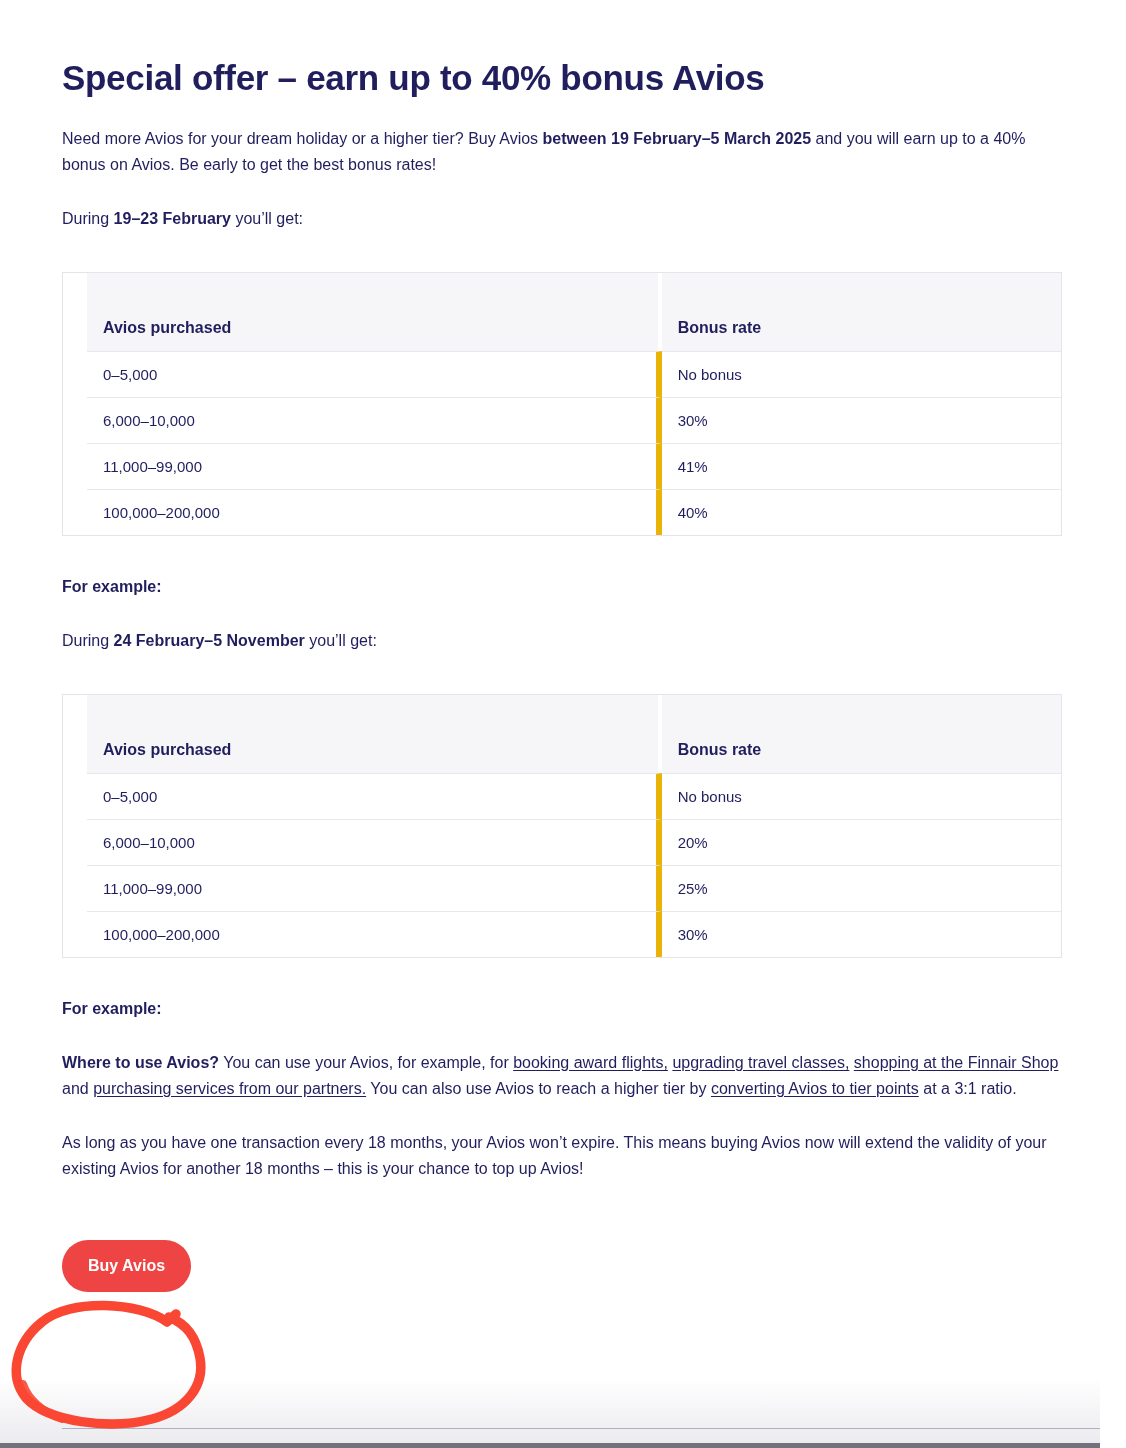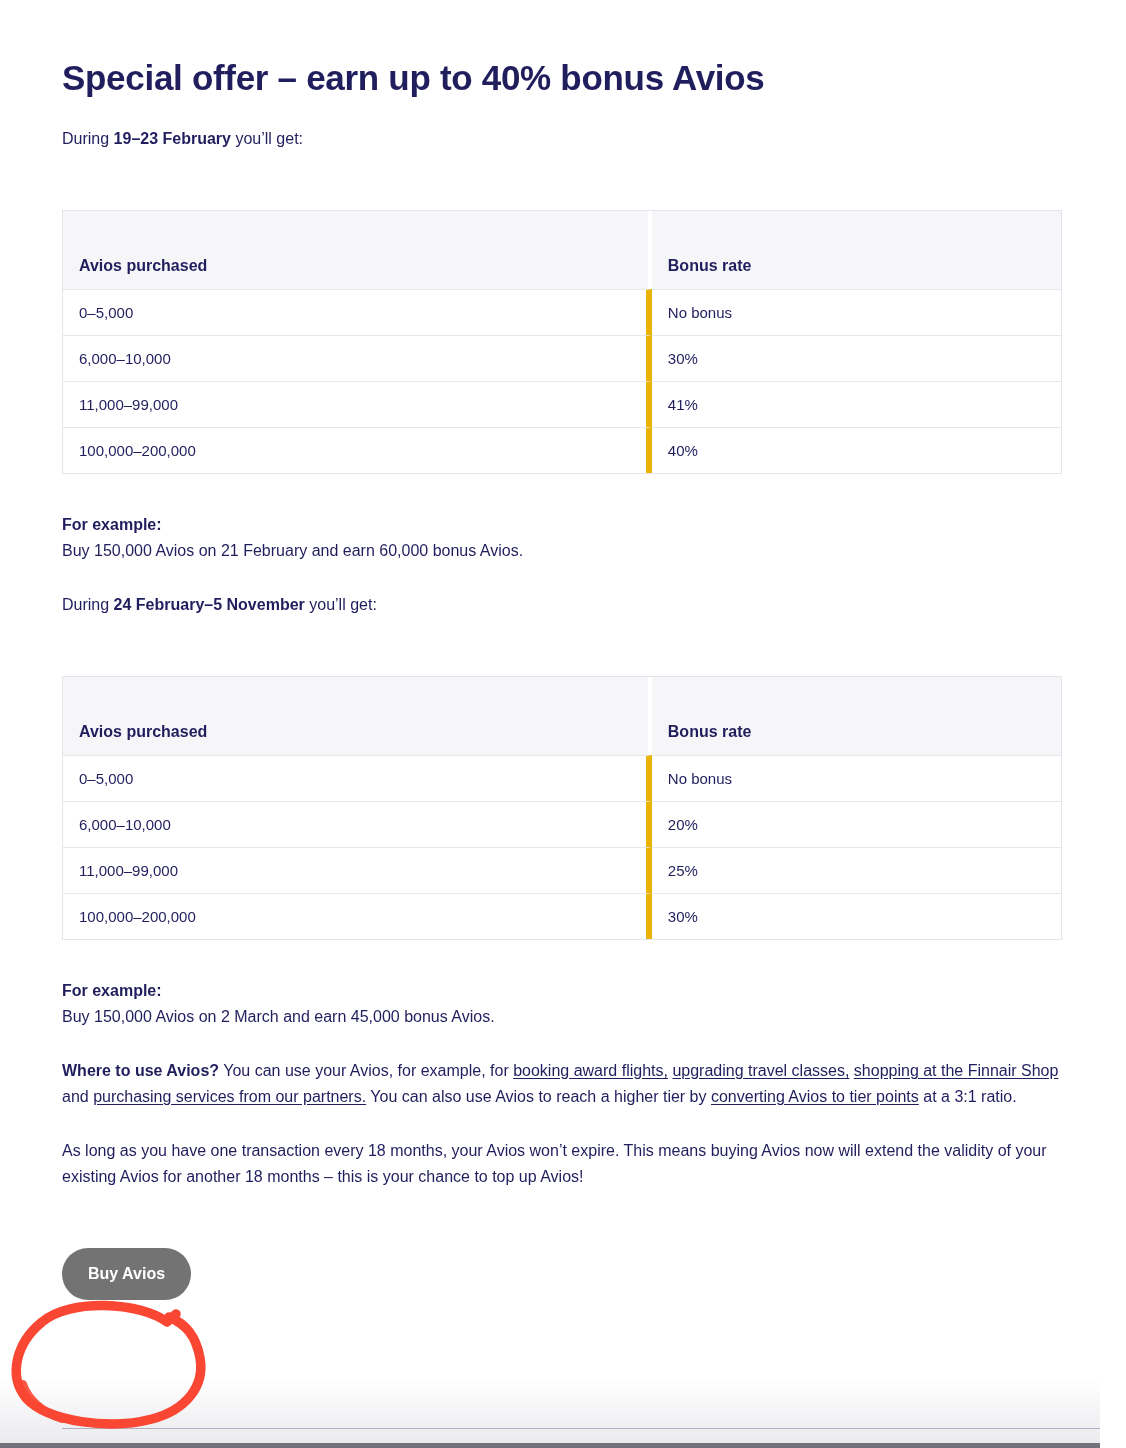--- a/index.html
+++ b/index.html
@@ -35,22 +35,23 @@
     margin: 0 0 28px 0;
   }
   .b { font-weight: 700; }
   .link {
     color: inherit;
     text-decoration: underline;
     text-underline-offset: 2px;
     cursor: pointer;
   }
   .table-wrap {
-    margin: 58px 0 38px 0;
+    margin: 40px 0 38px 0;
     border: 1px solid #e4e4ec;
+    padding-left: 24px;
   }
   table.offer-table {
     width: 100%;
     border-collapse: separate;
     border-spacing: 0;
   }
   table.offer-table th {
     background: #f6f6f8;
     text-align: left;
     font-weight: 700;
@@ -68,21 +69,21 @@
     color: #211e5e;
   }
   table.offer-table td.col1 { border-right: 6px solid #eab308; }
   .cta-button {
     display: inline-flex;
     align-items: center;
     justify-content: center;
     height: 52px;
     padding: 0 26px;
     margin-top: 30px;
-    background: #737373;
+    background: #ef4444;
     color: #ffffff;
     font-family: inherit;
     font-size: 16px;
     font-weight: 700;
     border: none;
     border-radius: 28px;
     cursor: pointer;
     position: relative;
     z-index: 2;
   }
@@ -124,20 +125,21 @@
   }
 </style>
 </head>
 <body>
 
 <div class="page">
   <div class="content">
 
     <h1 class="page-title">Special offer – earn up to 40% bonus Avios</h1>
 
+    <p class="para"><span>Need more Avios for your dream holiday or a higher tier? Buy Avios </span><span class="b">between 19 February–5 March 2025</span><span> and you will earn up to a 40% bonus on Avios. Be early to get the best bonus rates!</span></p>
 
     <p class="para"><span>During </span><span class="b">19–23 February</span><span> you’ll get:</span></p>
 
     <div class="table-wrap">
       <table class="offer-table">
         <thead>
           <tr>
             <th class="col1">Avios purchased</th>
             <th>Bonus rate</th>
           </tr>
@@ -156,21 +158,21 @@
             <td>41%</td>
           </tr>
           <tr>
             <td class="col1">100,000–200,000</td>
             <td>40%</td>
           </tr>
         </tbody>
       </table>
     </div>
 
-    <p class="para"><span class="b">For example:</span><br><span>Buy 150,000 Avios on 21 February and earn 60,000 bonus Avios.</span></p>
+    <p class="para"><span class="b">For example:</span><br></p>
 
     <p class="para"><span>During </span><span class="b">24 February–5 November</span><span> you’ll get:</span></p>
 
     <div class="table-wrap">
       <table class="offer-table">
         <thead>
           <tr>
             <th class="col1">Avios purchased</th>
             <th>Bonus rate</th>
           </tr>
@@ -189,21 +191,21 @@
             <td>25%</td>
           </tr>
           <tr>
             <td class="col1">100,000–200,000</td>
             <td>30%</td>
           </tr>
         </tbody>
       </table>
     </div>
 
-    <p class="para"><span class="b">For example:</span><br><span>Buy 150,000 Avios on 2 March and earn 45,000 bonus Avios.</span></p>
+    <p class="para"><span class="b">For example:</span><br></p>
 
 
     <p class="para"><span class="b">Where to use Avios?</span><span> You can use your Avios, for example, for </span><a class="link">booking award flights,</a><span> </span><a class="link">upgrading travel classes,</a><span> </span><a class="link">shopping at the Finnair Shop</a><span> and </span><a class="link">purchasing services from our partners.</a><span> You can also use Avios to reach a higher tier by </span><a class="link">converting Avios to tier points</a><span> at a 3:1 ratio.</span></p>
 
     <p class="para">As long as you have one transaction every 18 months, your Avios won’t expire. This means buying Avios now will extend the validity of your existing Avios for another 18 months – this is your chance to top up Avios!</p>
 
     <button class="cta-button">Buy Avios</button>
   </div>
 
   <svg class="annotation-circle" viewBox="0 0 204 138" fill="none" xmlns="http://www.w3.org/2000/svg">

